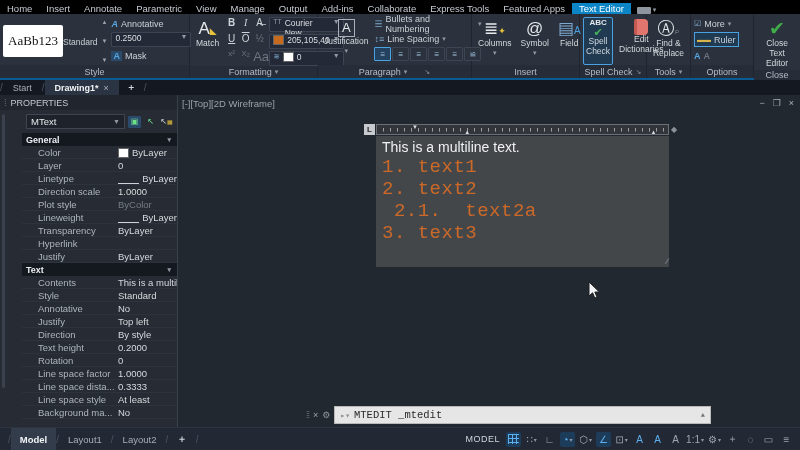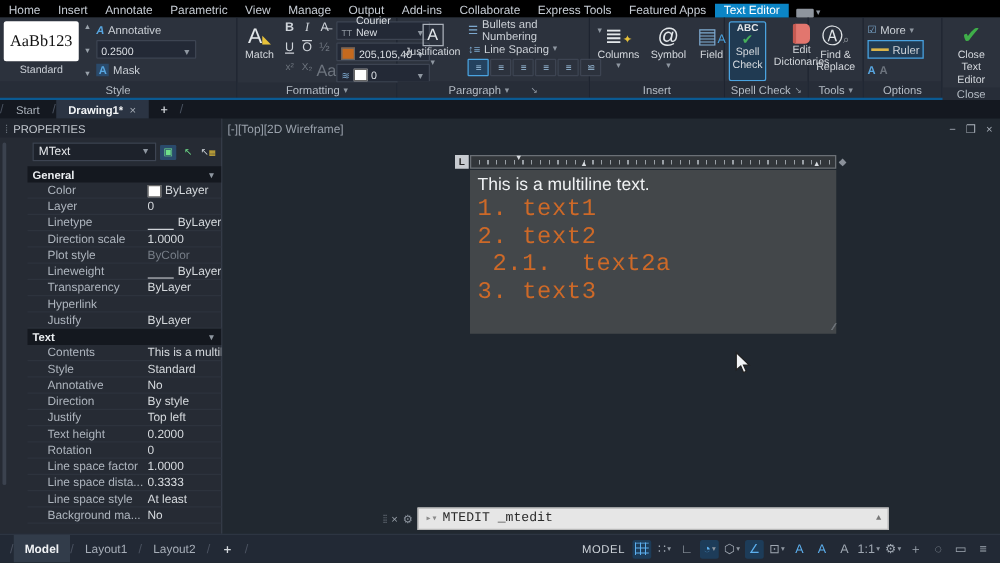--- a/index.html
+++ b/index.html
@@ -15,21 +15,21 @@
   .ribbon{height:64px;background:#2c323d;display:flex}
   .panel{border-right:1px solid #1e2430;display:flex;flex-direction:column;box-sizing:border-box}
   .pbody{flex:1;display:flex;padding:3px 3px 0;gap:3px}
   .plabel{height:13px;font-size:9px;color:#b6bdc6;display:flex;align-items:center;justify-content:center;gap:3px;background:#272d38}
   .arr{color:#8f97a1;font-size:7px}
   .bigbtn{display:flex;flex-direction:column;align-items:center;justify-content:flex-start;font-size:8.5px;
           color:#d4d8dd;text-align:center;line-height:1.15;padding:1px 2px;border:1px solid transparent;border-radius:2px}
   .bigbtn.on{border-color:#4aa3e0;background:#203a52}
   .bigicon{font-size:17px;line-height:19px;height:20px;color:#e3e7ea}
   .smallrow{display:flex;align-items:center;gap:3px;font-size:9px;color:#ccd1d7;height:13px}
-  .ddl{display:flex;align-items:flex-end;background:#232936;border:1px solid #3d4452;border-radius:1px;
+  .ddl{display:flex;align-items:flex-start;background:#232936;border:1px solid #3d4452;border-radius:1px;
        font-size:8.5px;color:#dbdfe4;height:13px;padding:0 3px;gap:3px}
   .ddl .arr{margin-left:auto}
   .swatch{width:9px;height:8px;display:inline-block;border:1px solid #666}
   .spin{display:flex;flex-direction:column;justify-content:space-between;align-items:center;color:#9aa2ab;font-size:6px;padding:2px 1px}
   .preview{width:60px;height:32px;background:#fff;color:#111;border-radius:2px;display:flex;align-items:center;
            justify-content:center;font-size:13px;font-family:"Liberation Serif",serif}
   .blueA{color:#58a6e0;font-weight:bold;font-style:italic}
   .fmt-grid{display:grid;grid-template-columns:repeat(3,13px);grid-auto-rows:15px;gap:1px;align-content:start;
             font-size:10px;color:#cfd4da;text-align:center}
   .fmt-grid .dim{color:#6d747e}
@@ -127,21 +127,21 @@
   <span class="ribbon-opt">
     <span class="box"></span>
     <span class="arr">▾</span>
   </span>
 </div>
 
 <div class="ribbon">
 
   <div class="panel" style="width:190px">
     <div class="pbody">
-      <div style="display:flex;flex-direction:column;align-items:center">
+      <div style="display:flex;flex-direction:row;align-items:center">
         <div class="preview">AaBb123</div>
         <div style="font-size:8.5px;color:#c9ced5;margin-top:1px">Standard</div>
       </div>
       <div class="spin">
         <span>▲</span>
         <span>▼</span>
         <span>▼</span>
       </div>
       <div style="display:flex;flex-direction:column;gap:2px;flex:1">
         <div class="smallrow">
@@ -426,26 +426,26 @@
       </div>
       <div class="prow">
         <span class="lbl">Style</span>
         <span class="val">Standard</span>
       </div>
       <div class="prow">
         <span class="lbl">Annotative</span>
         <span class="val">No</span>
       </div>
       <div class="prow">
+        <span class="lbl">Justify</span>
+        <span class="val">Top left</span>
+      </div>
+      <div class="prow">
         <span class="lbl">Direction</span>
         <span class="val">By style</span>
-      </div>
-      <div class="prow">
-        <span class="lbl">Justify</span>
-        <span class="val">Top left</span>
       </div>
       <div class="prow">
         <span class="lbl">Text height</span>
         <span class="val">0.2000</span>
       </div>
       <div class="prow">
         <span class="lbl">Rotation</span>
         <span class="val">0</span>
       </div>
       <div class="prow">

